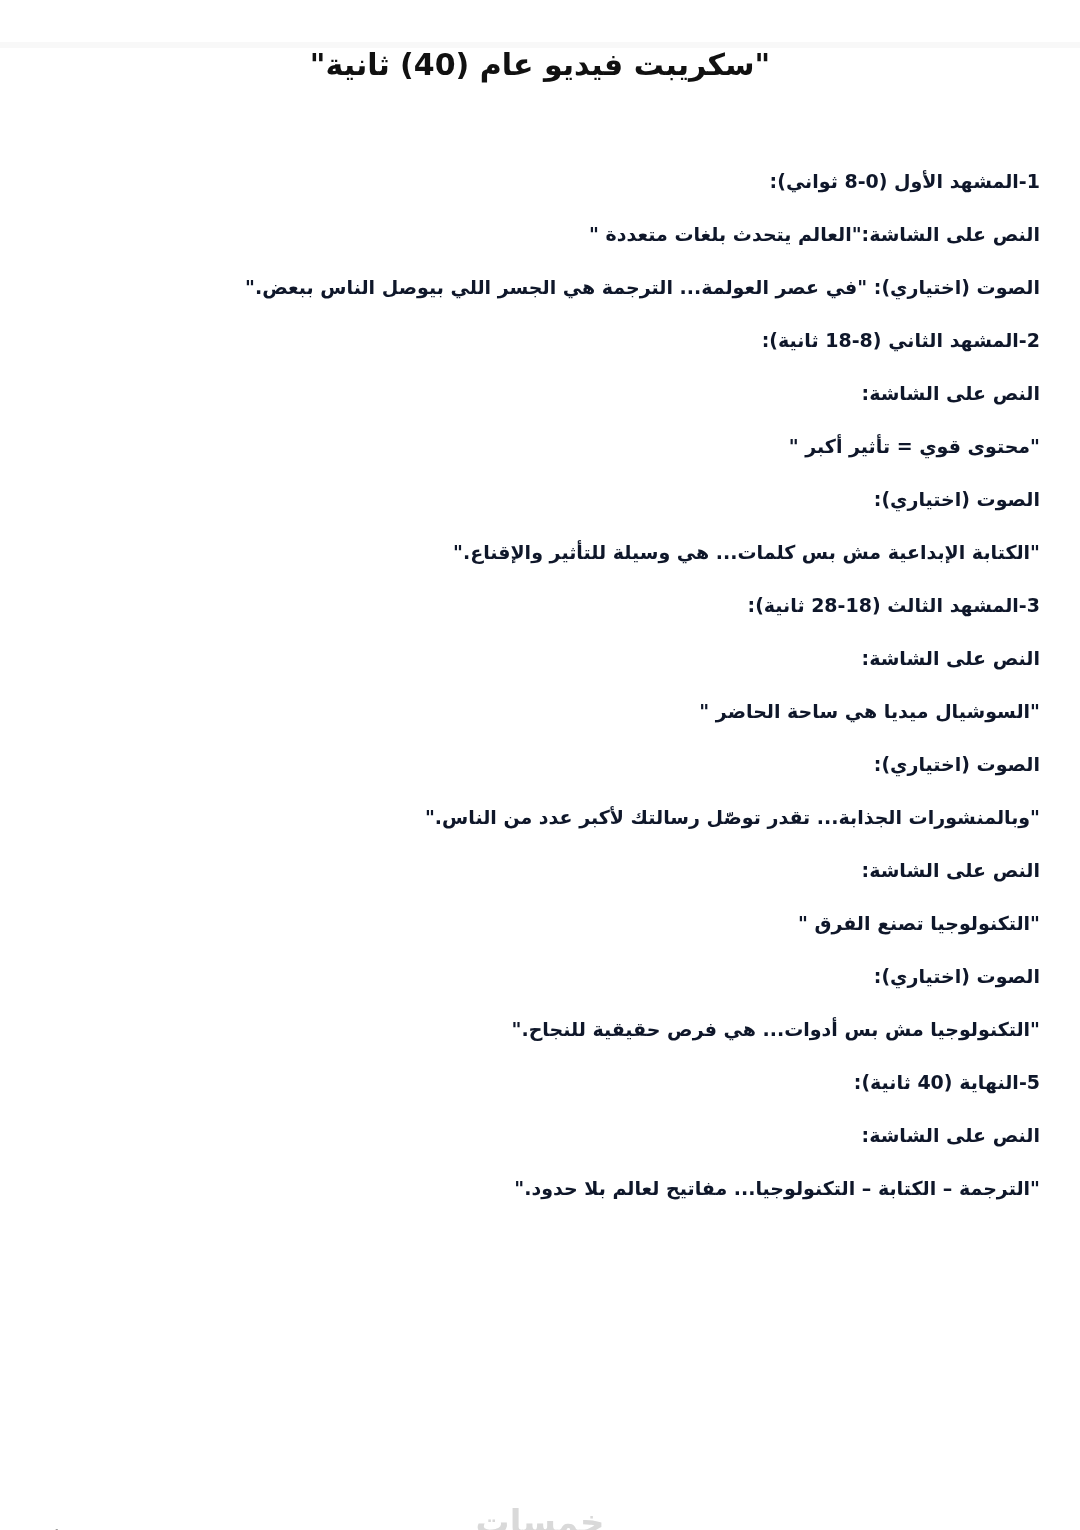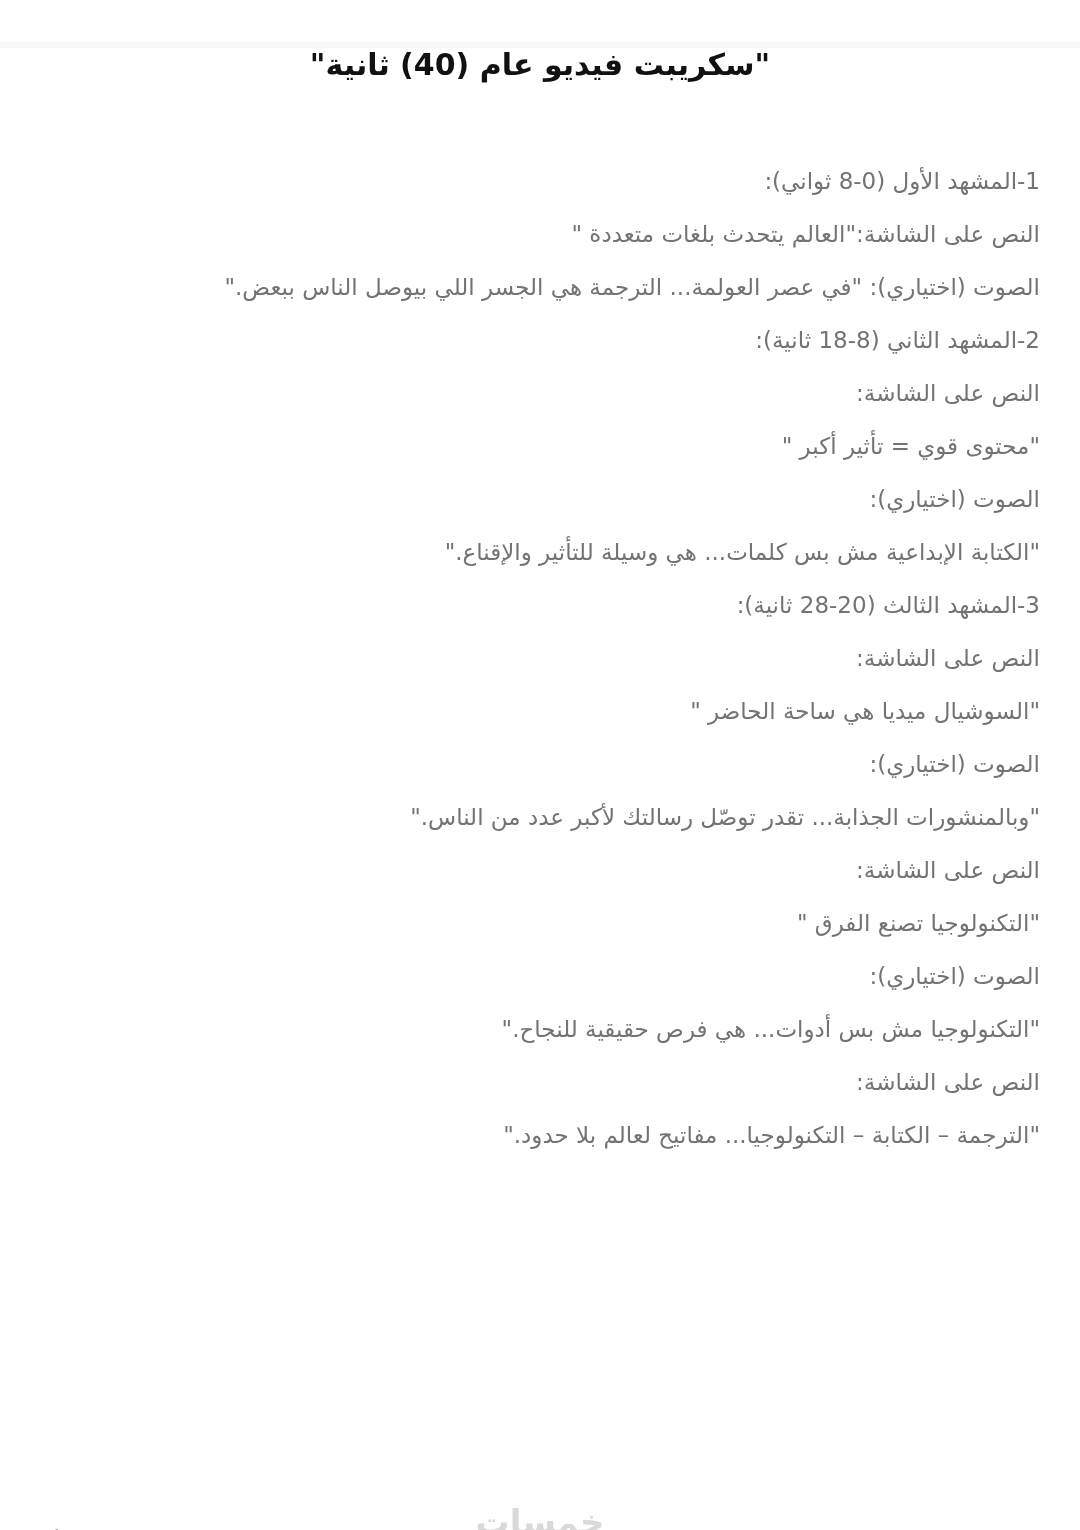--- a/index.html
+++ b/index.html
@@ -32,25 +32,25 @@
     direction: rtl;
     color: #111111;
   }
   .content {
     direction: rtl;
     text-align: right;
     margin-top: 78px;
     padding: 0 40px 0 40px;
   }
   .content p {
-    font-size: 23px;
+    font-size: 19px;
     line-height: 30px;
-    font-weight: 400;
+    font-weight: 700;
     margin-bottom: 23px;
-    color: #737373;
+    color: #0f172a;
     white-space: nowrap;
   }
   .content p.scene-gap {
   }
   .watermark {
     position: absolute;
     top: 1460px;
     left: 0;
     width: 100%;
     text-align: center;
@@ -83,31 +83,32 @@
     <p>1-المشهد الأول (0-8 ثواني):</p>
     <p>النص على الشاشة:"العالم يتحدث بلغات متعددة "</p>
     <p>الصوت (اختياري): "في عصر العولمة... الترجمة هي الجسر اللي بيوصل الناس ببعض."</p>
 
     <p class="scene-gap">2-المشهد الثاني (8-18 ثانية):</p>
     <p>النص على الشاشة:</p>
     <p>"محتوى قوي = تأثير أكبر "</p>
     <p>الصوت (اختياري):</p>
     <p>"الكتابة الإبداعية مش بس كلمات... هي وسيلة للتأثير والإقناع."</p>
 
-    <p class="scene-gap">3-المشهد الثالث (20-28 ثانية):</p>
+    <p class="scene-gap">3-المشهد الثالث (18-28 ثانية):</p>
     <p>النص على الشاشة:</p>
     <p>"السوشيال ميديا هي ساحة الحاضر "</p>
     <p>الصوت (اختياري):</p>
     <p>"وبالمنشورات الجذابة... تقدر توصّل رسالتك لأكبر عدد من الناس."</p>
 
     <p>النص على الشاشة:</p>
     <p>"التكنولوجيا تصنع الفرق "</p>
     <p>الصوت (اختياري):</p>
     <p>"التكنولوجيا مش بس أدوات... هي فرص حقيقية للنجاح."</p>
 
+    <p class="scene-gap">5-النهاية (40 ثانية):</p>
     <p>النص على الشاشة:</p>
     <p>"الترجمة – الكتابة – التكنولوجيا... مفاتيح لعالم بلا حدود."</p>
   </div>
 
   <div class="watermark">خمسات</div>
   <div class="page-number">١/١</div>
 
 </div>
 
 </body></html>

